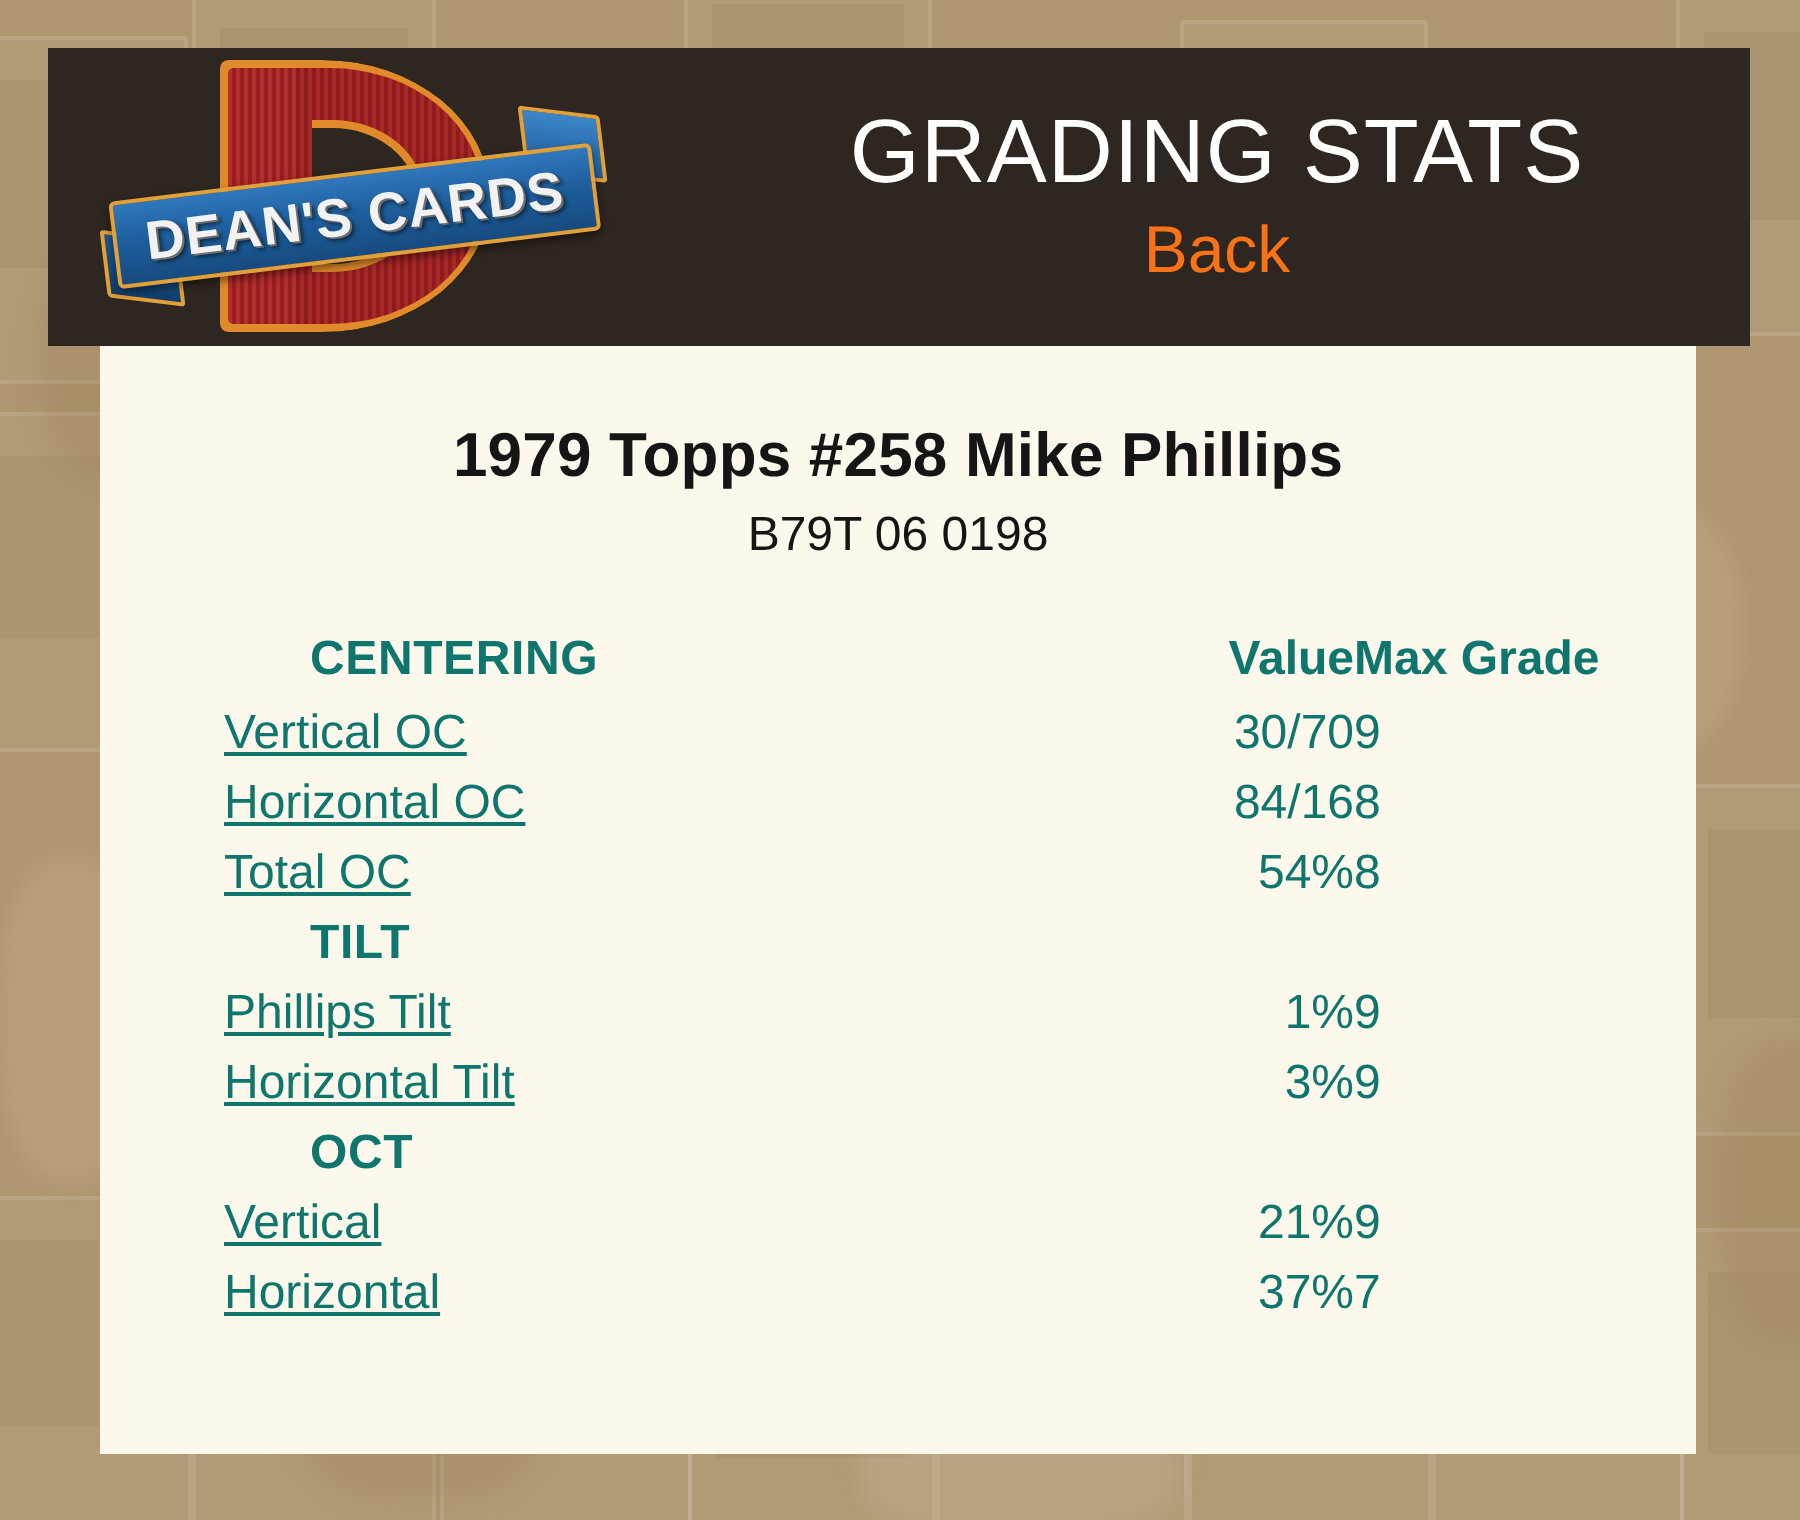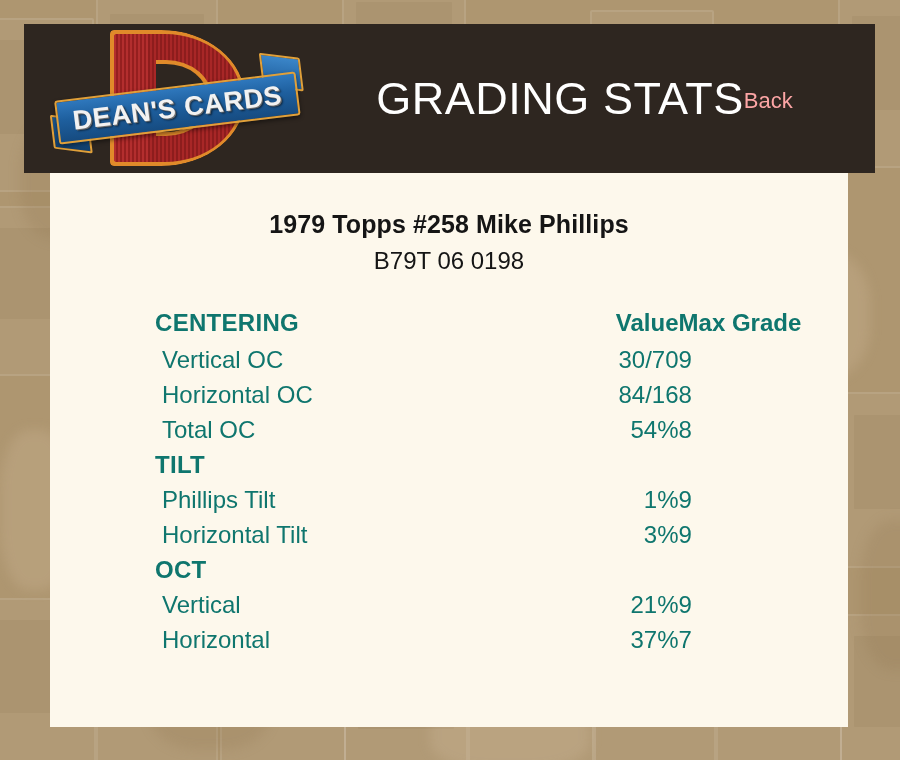--- a/index.html
+++ b/index.html
@@ -186,59 +186,59 @@
     font-family: "Liberation Sans", sans-serif;
     text-shadow:
       1px 1px 0 #6d6d6d,
       2px 2px 2px rgba(0,0,0,0.55);
     white-space: nowrap;
   }
 
   
   #header-titles {
     position: absolute;
-    left: 280px;
+    left: 304px;
     top: 0;
     width: 561px;
     height: 149px;
     display: flex;
-    flex-direction: row;
+    flex-direction: column;
     align-items: center;
     justify-content: center;
   }
   #header-title {
     color: #ffffff;
     font-size: 45px;
     font-weight: normal;
     letter-spacing: 0.5px;
     line-height: 1.05;
     white-space: nowrap;
   }
   #header-subtitle {
-    color: #fca5a5;
-    font-size: 22px;
+    color: #f97316;
+    font-size: 33px;
     font-weight: normal;
     line-height: 1.2;
     margin-top: 6px;
   }
 
   
   #content-panel {
     position: absolute;
     left: 50px;
     top: 173px;
     width: 798px;
     height: 554px;
     background: #fdf8ec;
   }
 
   #card-title {
     text-align: center;
     color: #151515;
-    font-size: 25px;
+    font-size: 31px;
     font-weight: bold;
     margin-top: 37px;
     letter-spacing: 0.1px;
   }
   #card-serial {
     text-align: center;
     color: #151515;
     font-size: 24px;
     font-weight: normal;
     margin-top: 8px;
@@ -265,22 +265,23 @@
     font-weight: bold;
     font-size: 24px;
     padding-bottom: 2px;
   }
   #stats-table td.section-name {
     padding-left: 105px;
     font-weight: bold;
     letter-spacing: 0.3px;
   }
   #stats-table td.item-name {
-    padding-left: 112px;
+    padding-left: 62px;
     font-weight: normal;
+    text-decoration: underline;
   }
   #stats-table .col-value,
   #stats-table .col-grade {
     font-weight: normal;
   }
   #stats-table tr.header-row .col-value,
   #stats-table tr.header-row .col-grade {
     font-weight: bold;
   }
 </style>

